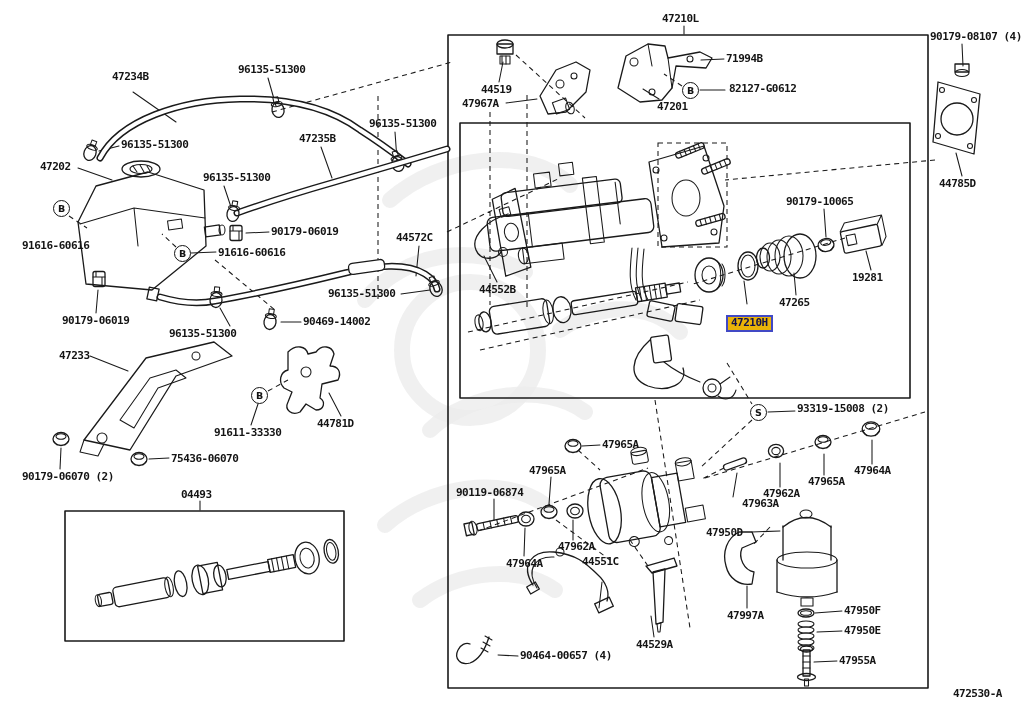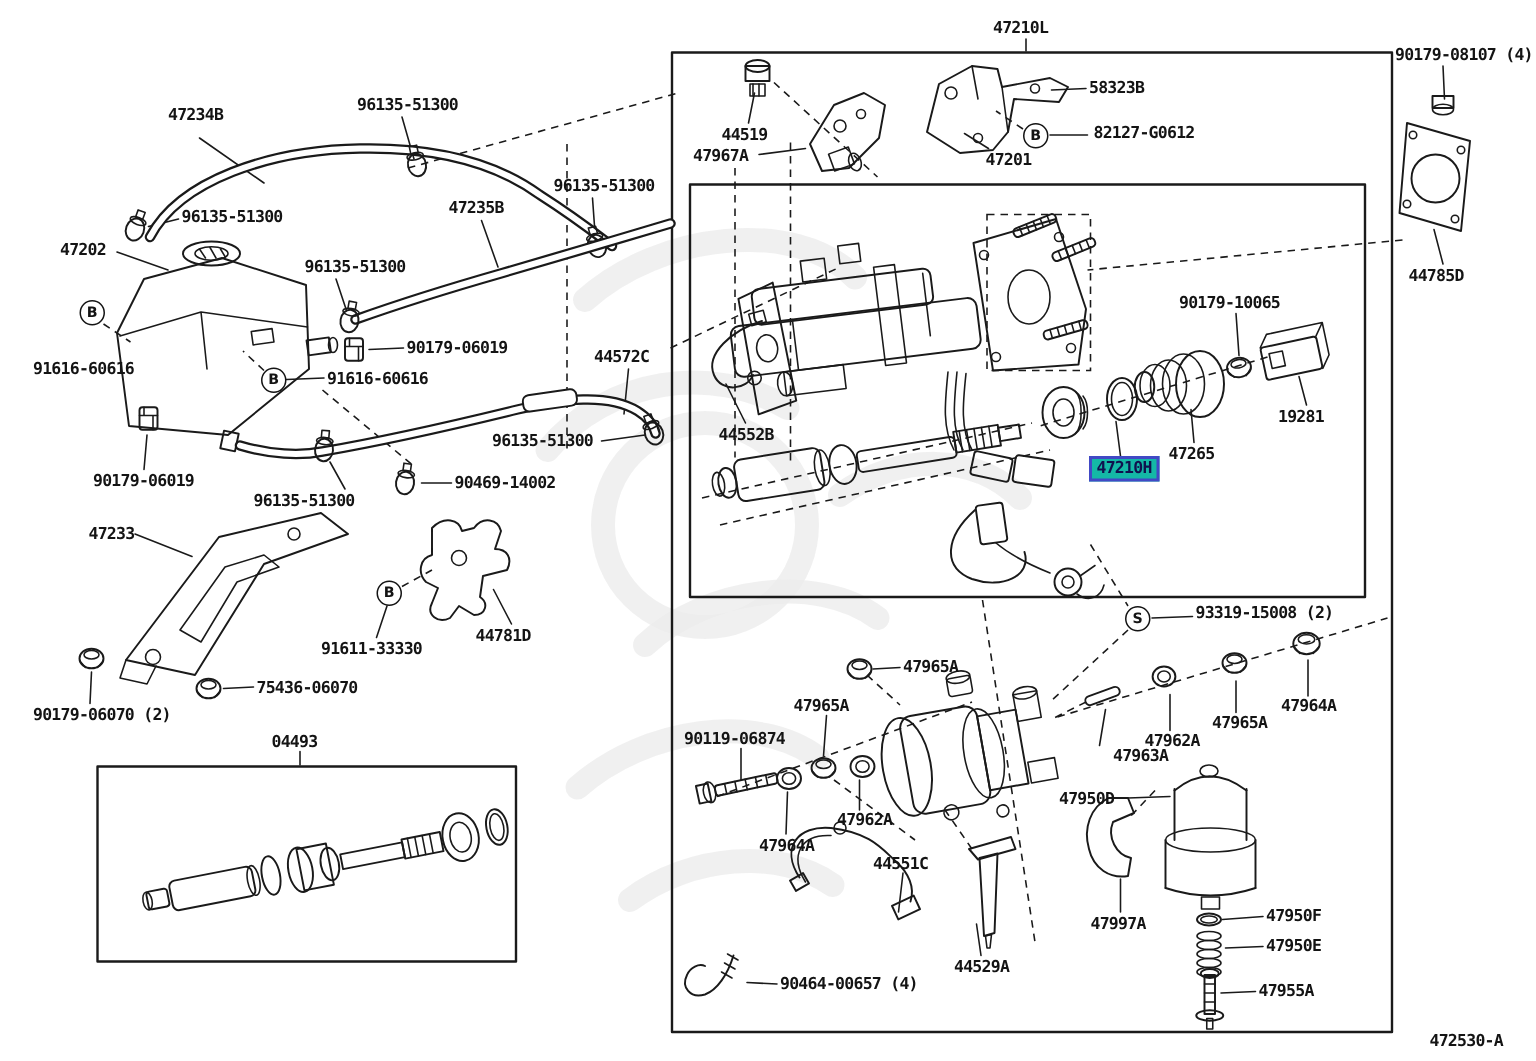--- a/index.html
+++ b/index.html
@@ -1,22 +1,22 @@
 <!DOCTYPE html>
 <html><head>
 <meta charset="utf-8">
 <style>
   html,body{margin:0;padding:0;background:#fff;}
   #stage{position:relative;width:1024px;height:707px;background:#ffffff;overflow:hidden;
          font-family:"DejaVu Sans Mono","Liberation Mono",monospace;}
   #lineart{position:absolute;left:0;top:0;}
   .lbl{position:absolute;font-weight:bold;font-size:11px;letter-spacing:-0.5px;
        color:#141414;white-space:nowrap;line-height:12px;}
-  .lbl.hl{background:#14b8a6;border:2px solid #4149c5;color:#10104e;
-          padding:0 3px 1px 3px;line-height:12px;}
+  .lbl.hl{background:#eab308;border:2px solid #4149c5;color:#10104e;
+          padding:0 3px 1px 3px;line-height:12px;margin-top:11px;}
   .circ{position:absolute;width:15px;height:15px;border:1.6px solid #141414;border-radius:50%;
         background:#fff;color:#141414;font-weight:bold;font-size:9.5px;
         display:flex;align-items:center;justify-content:center;
         font-family:"DejaVu Sans","Liberation Sans",sans-serif;}
   svg *{vector-effect:non-scaling-stroke;}
   .ln{stroke:#1a1a1a;fill:none;stroke-width:1.3;stroke-linecap:round;stroke-linejoin:round;}
   .thick{stroke-width:1.6;}
   .thin{stroke-width:1.05;}
   .dash{stroke:#1a1a1a;fill:none;stroke-width:1.05;stroke-dasharray:5 4;}
   .wfill{fill:#ffffff;}
@@ -371,39 +371,39 @@
 <span class="lbl" style="left:169px;top:328px">96135-51300</span>
 <span class="lbl" style="left:303px;top:316px">90469-14002</span>
 <span class="lbl" style="left:59px;top:350px">47233</span>
 <span class="lbl" style="left:214px;top:427px">91611-33330</span>
 <span class="lbl" style="left:317px;top:418px">44781D</span>
 <span class="lbl" style="left:171px;top:453px">75436-06070</span>
 <span class="lbl" style="left:22px;top:471px">90179-06070 (2)</span>
 <span class="lbl" style="left:181px;top:489px">04493</span>
 <span class="lbl" style="left:662px;top:13px">47210L</span>
 <span class="lbl" style="left:930px;top:31px">90179-08107 (4)</span>
-<span class="lbl" style="left:726px;top:53px">58323B</span>
+<span class="lbl" style="left:726px;top:53px">71994B</span>
 <span class="lbl" style="left:729px;top:83px">82127-G0612</span>
 <span class="lbl" style="left:481px;top:84px">44519</span>
 <span class="lbl" style="left:462px;top:98px">47967A</span>
 <span class="lbl" style="left:657px;top:101px">47201</span>
 <span class="lbl" style="left:939px;top:178px">44785D</span>
 <span class="lbl" style="left:396px;top:232px">44572C</span>
 <span class="lbl" style="left:479px;top:284px">44552B</span>
 <span class="lbl" style="left:786px;top:196px">90179-10065</span>
 <span class="lbl" style="left:852px;top:272px">19281</span>
 <span class="lbl" style="left:779px;top:297px">47265</span>
 <span class="lbl hl" style="left:726px;top:304px">47210H</span>
 <span class="lbl" style="left:797px;top:403px">93319-15008 (2)</span>
 <span class="lbl" style="left:602px;top:439px">47965A</span>
 <span class="lbl" style="left:529px;top:465px">47965A</span>
 <span class="lbl" style="left:456px;top:487px">90119-06874</span>
 <span class="lbl" style="left:506px;top:558px">47964A</span>
 <span class="lbl" style="left:558px;top:541px">47962A</span>
-<span class="lbl" style="left:582px;top:570px">44551C</span>
+<span class="lbl" style="left:582px;top:556px">44551C</span>
 <span class="lbl" style="left:520px;top:650px">90464-00657 (4)</span>
 <span class="lbl" style="left:636px;top:639px">44529A</span>
 <span class="lbl" style="left:742px;top:498px">47963A</span>
 <span class="lbl" style="left:763px;top:488px">47962A</span>
 <span class="lbl" style="left:808px;top:476px">47965A</span>
 <span class="lbl" style="left:854px;top:465px">47964A</span>
 <span class="lbl" style="left:706px;top:527px">47950D</span>
 <span class="lbl" style="left:727px;top:610px">47997A</span>
 <span class="lbl" style="left:844px;top:605px">47950F</span>
 <span class="lbl" style="left:844px;top:625px">47950E</span>

